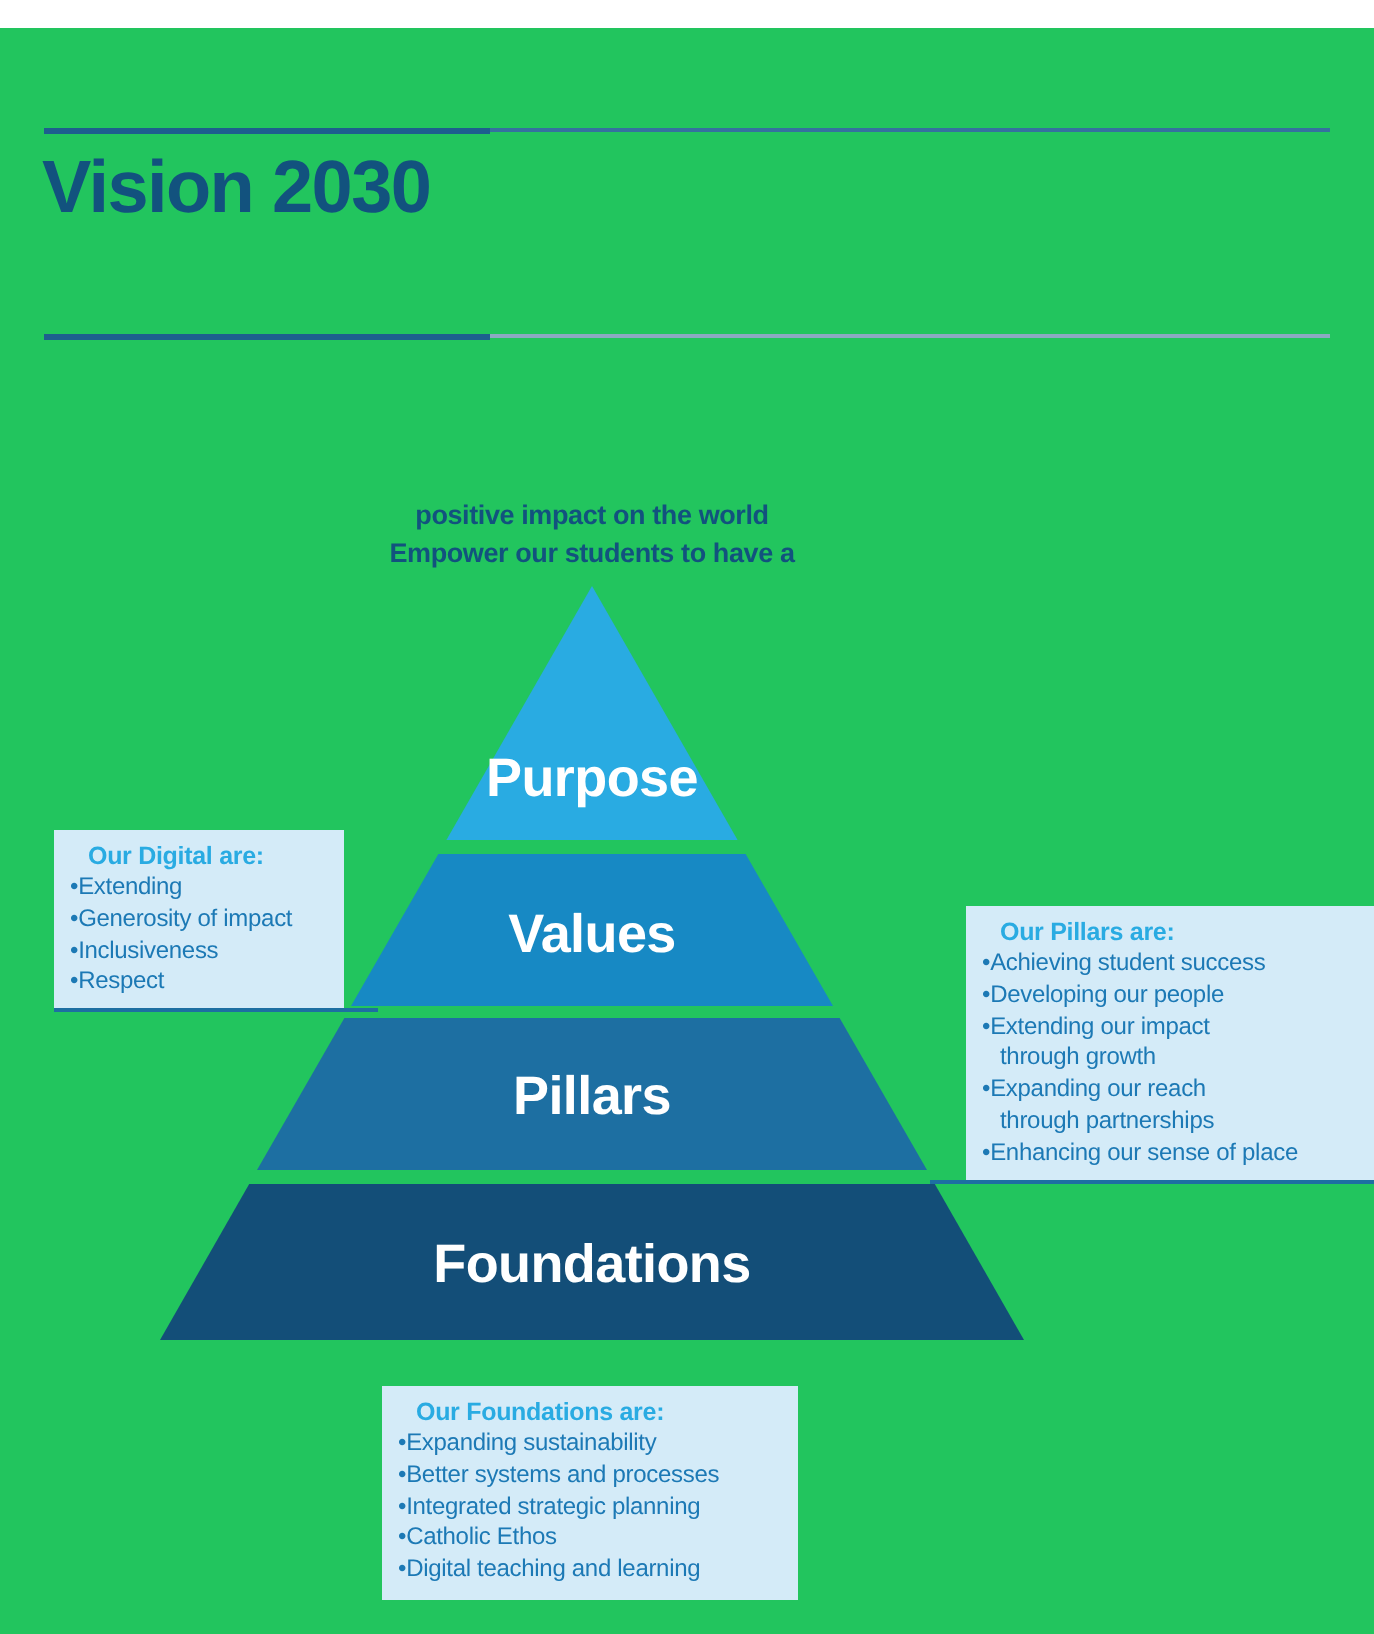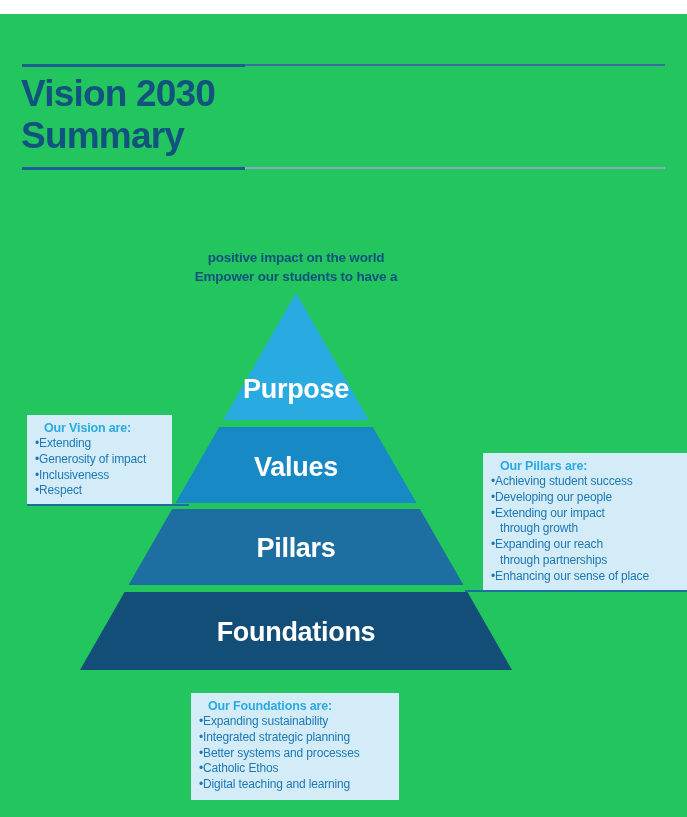--- a/index.html
+++ b/index.html
@@ -70,21 +70,20 @@
 
 <div class="page">
 
   <div class="rule rule-top">
     <div class="seg-dark"></div>
     <div class="seg-light"></div>
   </div>
 
   <div class="title">
     <div>Vision 2030</div>
-    <div>Summary</div>
   </div>
 
   <div class="rule rule-bottom">
     <div class="seg-dark"></div>
     <div class="seg-light"></div>
   </div>
 
   <div class="statement">
     <div>positive impact on the world</div>
     <div>Empower our students to have a</div>
@@ -96,21 +95,21 @@
     <polygon points="96.2,217 343.8,217 387.5,293 52.5,293" fill="#1d6fa2"></polygon>
     <polygon points="48.6,300 391.4,300 436,378 4,378" fill="#134e78"></polygon>
 
     <text class="pyramid-label" x="220" y="106">Purpose</text>
     <text class="pyramid-label" x="220" y="184">Values</text>
     <text class="pyramid-label" x="220" y="265">Pillars</text>
     <text class="pyramid-label" x="220" y="349">Foundations</text>
   </svg>
 
   <div class="callout callout-values">
-    <div class="callout-title">Our Vision are:</div>
+    <div class="callout-title">Our Digital are:</div>
     <ul>
       <li>Extending</li>
       <li>Generosity of impact</li>
       <li>Inclusiveness</li>
       <li>Respect</li>
     </ul>
   </div>
 
   <div class="callout callout-pillars">
     <div class="callout-title">Our Pillars are:</div>
@@ -122,20 +121,20 @@
       <li>Expanding our reach
 through partnerships</li>
       <li>Enhancing our sense of place</li>
     </ul>
   </div>
 
   <div class="callout callout-foundations">
     <div class="callout-title">Our Foundations are:</div>
     <ul>
       <li>Expanding sustainability</li>
+      <li>Better systems and processes</li>
       <li>Integrated strategic planning</li>
-      <li>Better systems and processes</li>
       <li>Catholic Ethos</li>
       <li>Digital teaching and learning</li>
     </ul>
   </div>
 
 </div>
 
 </body></html>

